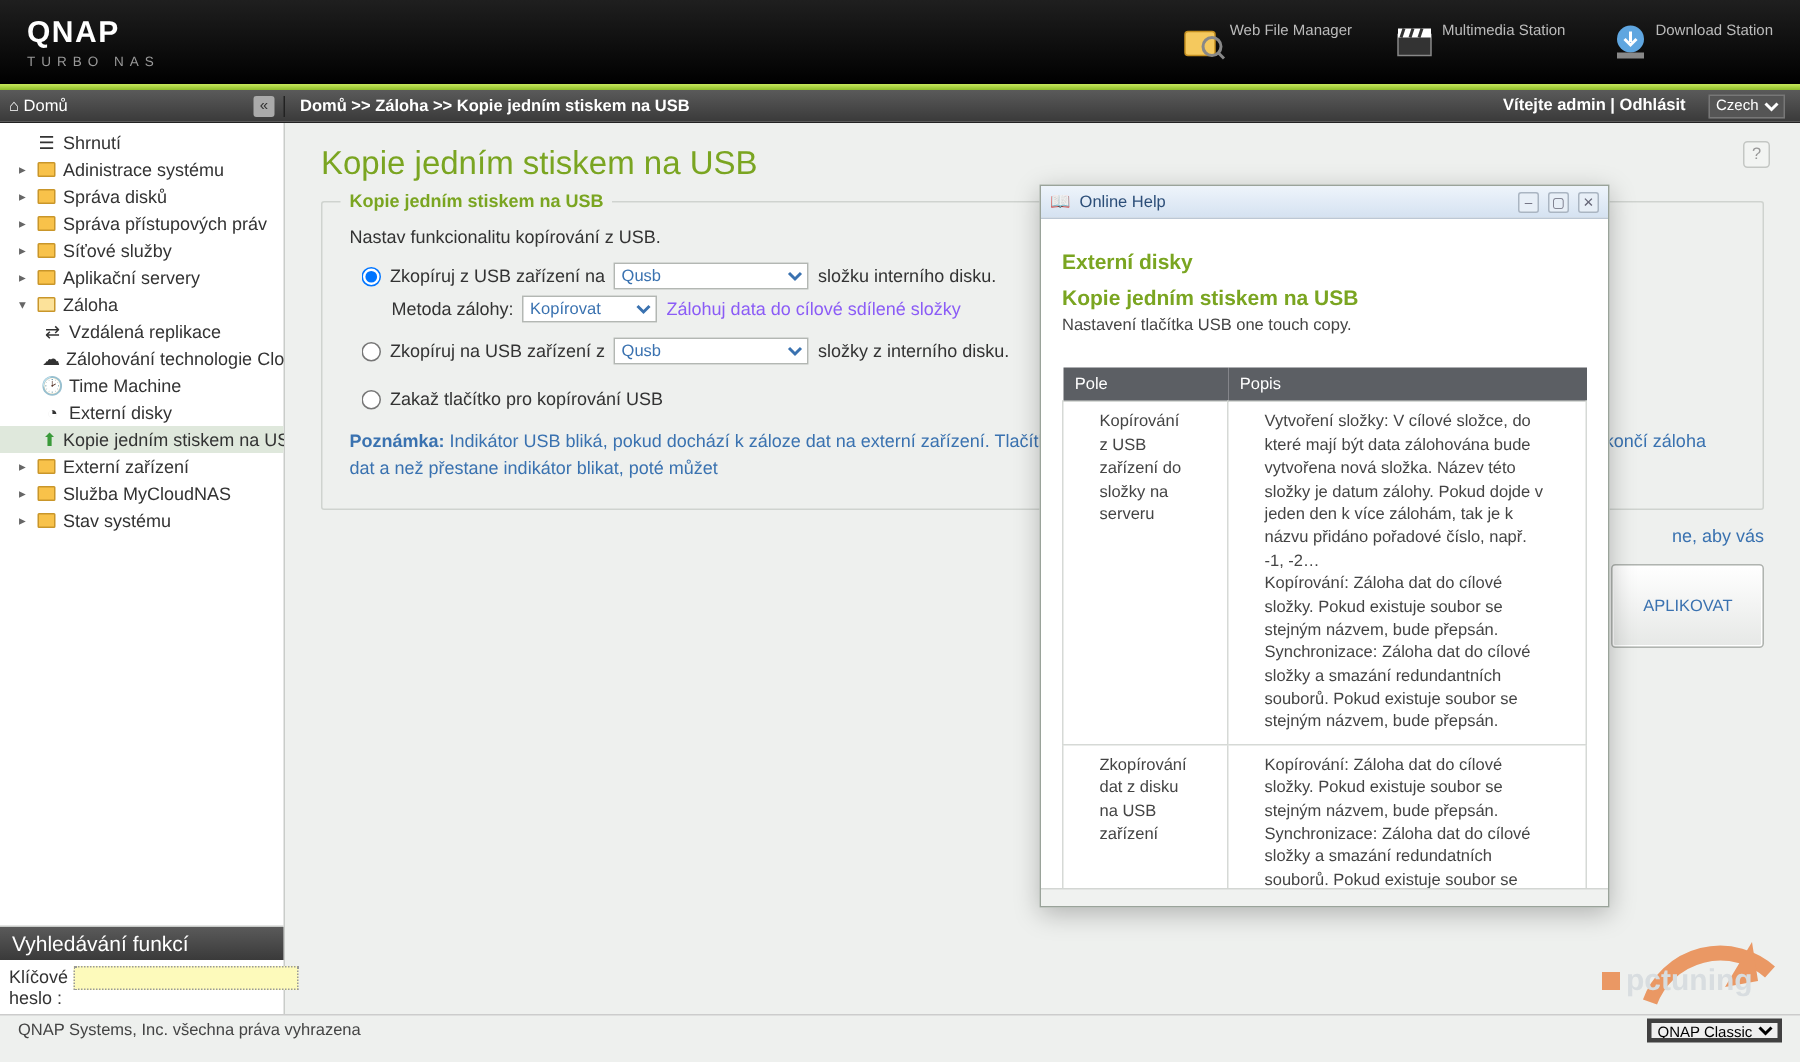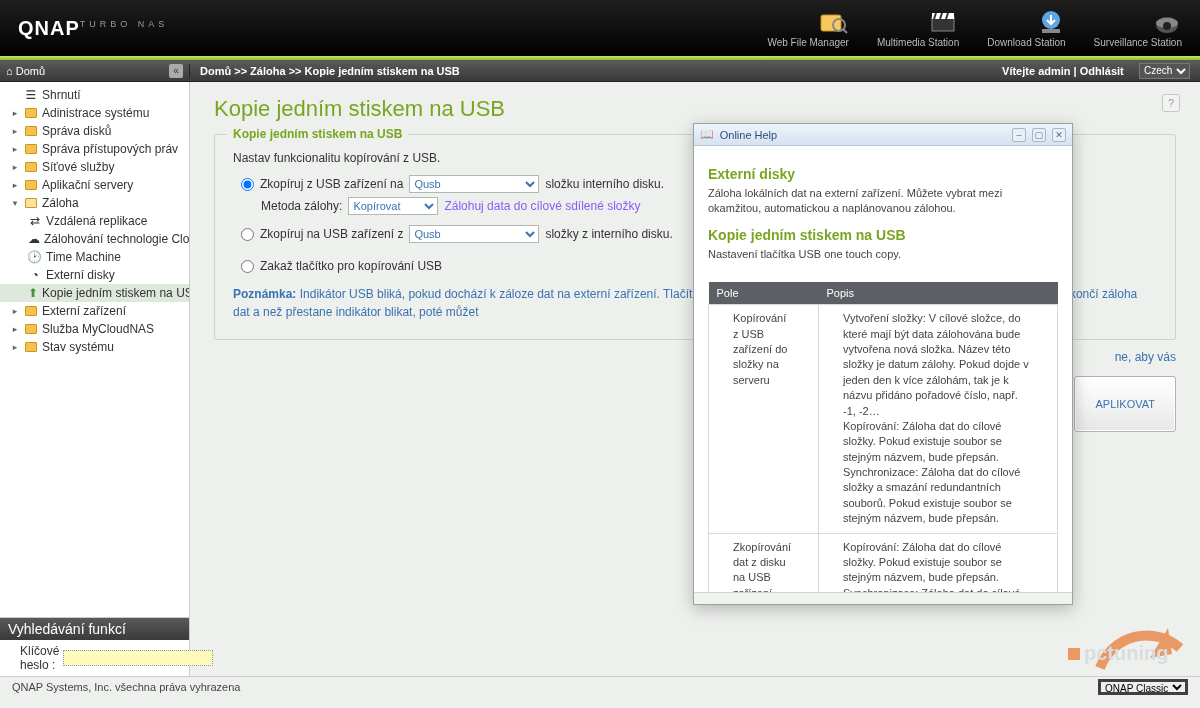--- a/index.html
+++ b/index.html
@@ -1,23 +1,23 @@
 <!DOCTYPE html>
 <html><head>
 <meta charset="utf-8">
 <style>
 *{box-sizing:border-box;margin:0;padding:0;font-family:Arial,Helvetica,sans-serif}
 body{width:1200px;height:708px;background:#eef0ee;font-size:12px;color:#333;position:relative;overflow:hidden}
 
 .topbar{height:56px;background:linear-gradient(#1f1f1f,#000);display:flex;align-items:center;padding:0 18px;color:#ccc}
-.brand{display:flex;flex-direction:row;justify-content:center}
+.brand{display:flex;flex-direction:column;justify-content:center}
 .brand-logo{font-size:20px;font-weight:900;color:#fff;letter-spacing:1px}
 .brand-sub{font-size:9px;letter-spacing:4px;color:#999;margin-top:2px}
 .top-apps{margin-left:auto;display:flex;gap:28px}
-.app-item{display:flex;flex-direction:column;align-items:flex-end;gap:2px;color:#bbb;font-size:10px;cursor:pointer}
+.app-item{display:flex;flex-direction:row;align-items:flex-start;gap:2px;color:#bbb;font-size:10px;cursor:pointer}
 .app-icon{width:30px;height:26px;display:flex;align-items:center;justify-content:center}
 .green-strip{height:4px;background:linear-gradient(#c7e85a,#8fbc2b)}
 
 .bcbar{height:22px;background:linear-gradient(#5a5a5a,#3a3a3a);display:flex;align-items:center;color:#fff;font-size:11px;border-bottom:1px solid #222}
 .bc-home{width:190px;display:flex;align-items:center;padding:0 6px;border-right:1px solid #222}
 .bc-collapse{margin-left:auto;background:#aaa;color:#333;width:14px;height:14px;border-radius:2px;display:flex;align-items:center;justify-content:center;font-size:10px;cursor:pointer}
 .bc-trail{flex:1;padding:0 10px}
 .bc-trail b{font-weight:bold}
 .bc-right{padding:0 10px}
 .lang-sel{background:#555;color:#fff;border:1px solid #777;font-size:10px;height:16px}
@@ -27,21 +27,21 @@
 .tree{flex:1;overflow:auto;padding:4px 0}
 .tree-item{display:flex;align-items:center;padding:2px 4px 2px 10px;gap:4px;cursor:pointer;white-space:nowrap}
 .tree-item.active{background:#dfe8dc}
 .tree-item.child{padding-left:28px}
 .ti-arrow{width:10px;display:inline-flex;justify-content:center;color:#666;font-size:9px}
 .ti-icon{width:14px;height:12px;display:inline-flex;align-items:center;justify-content:center}
 .folder-closed{width:12px;height:10px;background:#f8c24a;border:1px solid #c9962a;border-radius:1px}
 .folder-open{width:12px;height:10px;background:#fce29a;border:1px solid #c9962a;border-radius:1px}
 .sidebar-search{border-top:1px solid #c9ccc9}
 .search-title{background:linear-gradient(#5a5a5a,#3a3a3a);color:#fff;font-size:14px;padding:3px 8px}
-.search-row{display:flex;align-items:center;gap:4px;padding:4px 20px}
+.search-row{display:flex;align-items:flex-start;gap:4px;padding:4px 6px}
 .search-row input{flex:1;border:1px dotted #999;background:#fdfabb;height:16px;font-size:11px;padding:0 3px}
 
 .content{flex:1;padding:14px 24px;overflow:auto;position:relative}
 h1.page-title{color:#7aa521;font-size:22px;font-weight:normal;margin-bottom:12px}
 .fieldset{border:1px solid #cfd3cf;border-radius:2px;padding:16px 18px 18px;position:relative;margin-bottom:14px}
 .fieldset-legend{position:absolute;top:-8px;left:12px;background:#eef0ee;padding:0 6px;color:#7aa521;font-weight:bold;font-size:12px}
 .instr{margin-bottom:10px}
 .opt-row{display:flex;align-items:center;gap:6px;margin:8px 0 4px 8px}
 .opt-sub{margin:2px 0 10px 28px;display:flex;align-items:center;gap:6px}
 .sel{border:1px solid #b3b7b3;background:#fff;height:18px;font-size:11px;color:#3a72b0}
@@ -108,30 +108,20 @@
     <div class="app-item">
       <span class="app-icon">
           <svg width="30" height="26">
             <circle cx="15" cy="11" r="9" fill="#5fa6e0"></circle>
             <path d="M15 6 L15 13 M11 11 L15 15 L19 11" stroke="#fff" stroke-width="2" fill="none"></path>
             <rect x="6" y="20" width="18" height="4" fill="#888"></rect>
           </svg>
         </span>
       <span>Download Station</span>
     </div>
-    <div class="app-item">
-      <span class="app-icon">
-          <svg width="30" height="26">
-            <ellipse cx="15" cy="16" rx="11" ry="8" fill="#555"></ellipse>
-            <ellipse cx="15" cy="14" rx="11" ry="5" fill="#888"></ellipse>
-            <circle cx="15" cy="17" r="4" fill="#222"></circle>
-          </svg>
-        </span>
-      <span>Surveillance Station</span>
-    </div>
   </div>
 </div>
 <div class="green-strip"></div>
 
 <div class="bcbar">
   <div class="bc-home">
     <span>⌂</span>&nbsp;
     <span>Domů</span>
     <span class="bc-collapse">«</span>
   </div>
@@ -294,21 +284,20 @@
 <div class="help-win">
   <div class="hw-title">
     <span>📖</span>
     <span class="hw-title-txt">Online Help</span>
     <span class="hw-ctrl">–</span>
     <span class="hw-ctrl">▢</span>
     <span class="hw-ctrl">✕</span>
   </div>
   <div class="hw-body">
     <h3>Externí disky</h3>
-    <p>Záloha lokálních dat na externí zařízení. Můžete vybrat mezi okamžitou, automatickou a naplánovanou zálohou.</p>
     <h3>Kopie jedním stiskem na USB</h3>
     <p>Nastavení tlačítka USB one touch copy.</p>
     <table class="hw-table">
       <tbody>
           <tr>
             <th>Pole</th>
             <th>Popis</th>
           </tr>
       <tr>
             <td>Kopírování z USB zařízení do složky na serveru</td>

